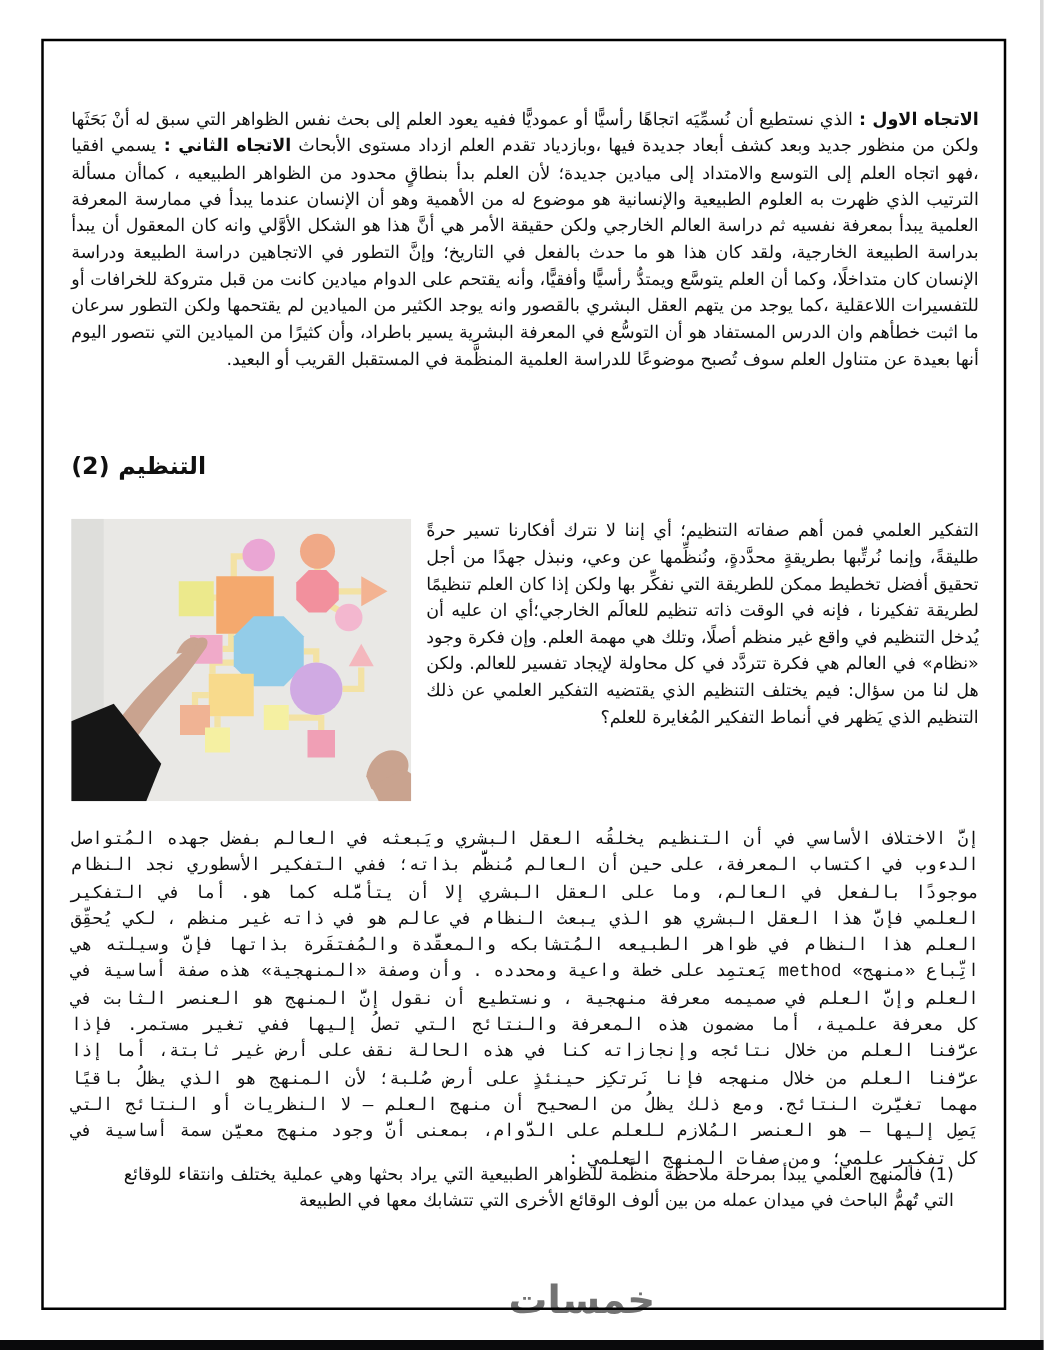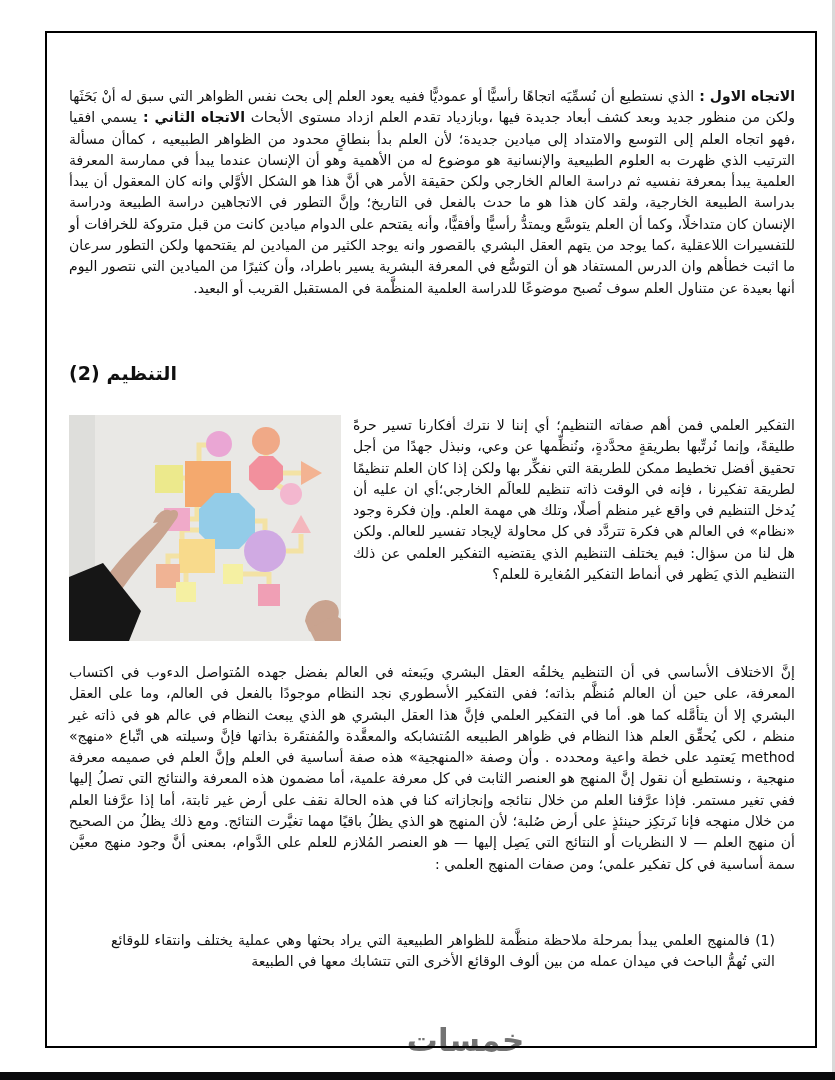--- a/index.html
+++ b/index.html
@@ -8,41 +8,41 @@
     font-family:"DejaVu Sans",sans-serif;color:#101010;
   }
   .sheet{position:absolute;inset:0;}
   .edge-shade{position:absolute;top:0;right:0;width:3px;height:1080px;background:#d9d9d9;z-index:0;}
   .watermark{
     position:absolute;top:1022px;left:0;width:100%;text-align:center;
     font-size:31px;font-weight:bold;color:#737373;z-index:1;letter-spacing:1px;margin-left:48px;
   }
   .frame{
     position:absolute;left:33px;top:31px;width:768px;height:1013px;
-    border:2px solid #000;z-index:2;background:transparent;margin-left:12px;
+    border:2px solid #000;z-index:2;background:transparent;
   }
   .block{
     position:absolute;right:20px;width:726px;direction:rtl;text-align:justify;
     font-size:14px;line-height:21.3px;
   }
   .intro{top:53px;}
   .bold{font-weight:bold;}
   .heading{
     position:absolute;top:327px;right:20px;width:726px;direction:ltr;
     font-size:19px;font-weight:bold;line-height:26px;
   }
   .heading .num{margin-right:7px;}
   .media{
     position:absolute;top:382px;right:20px;width:726px;display:flex;direction:rtl;gap:12px;
   }
   .media .text{
     flex:1;direction:rtl;text-align:justify;font-size:14px;line-height:21.3px;
   }
   .media .photo{width:272px;height:226px;flex:0 0 272px;}
-  .p3{top:629px;}
+  .p3{top:629px;font-family:Liberation Mono, monospace;}
   .list-item{
     top:897px;right:40px;width:686px;padding-left:22px;box-sizing:border-box;
   }
   .footer-bar{
     position:absolute;left:0;top:1072px;width:835px;height:8px;background:#0a0a0c;z-index:3;
   }
   svg{display:block;}
 </style>
 </head>
 <body>

